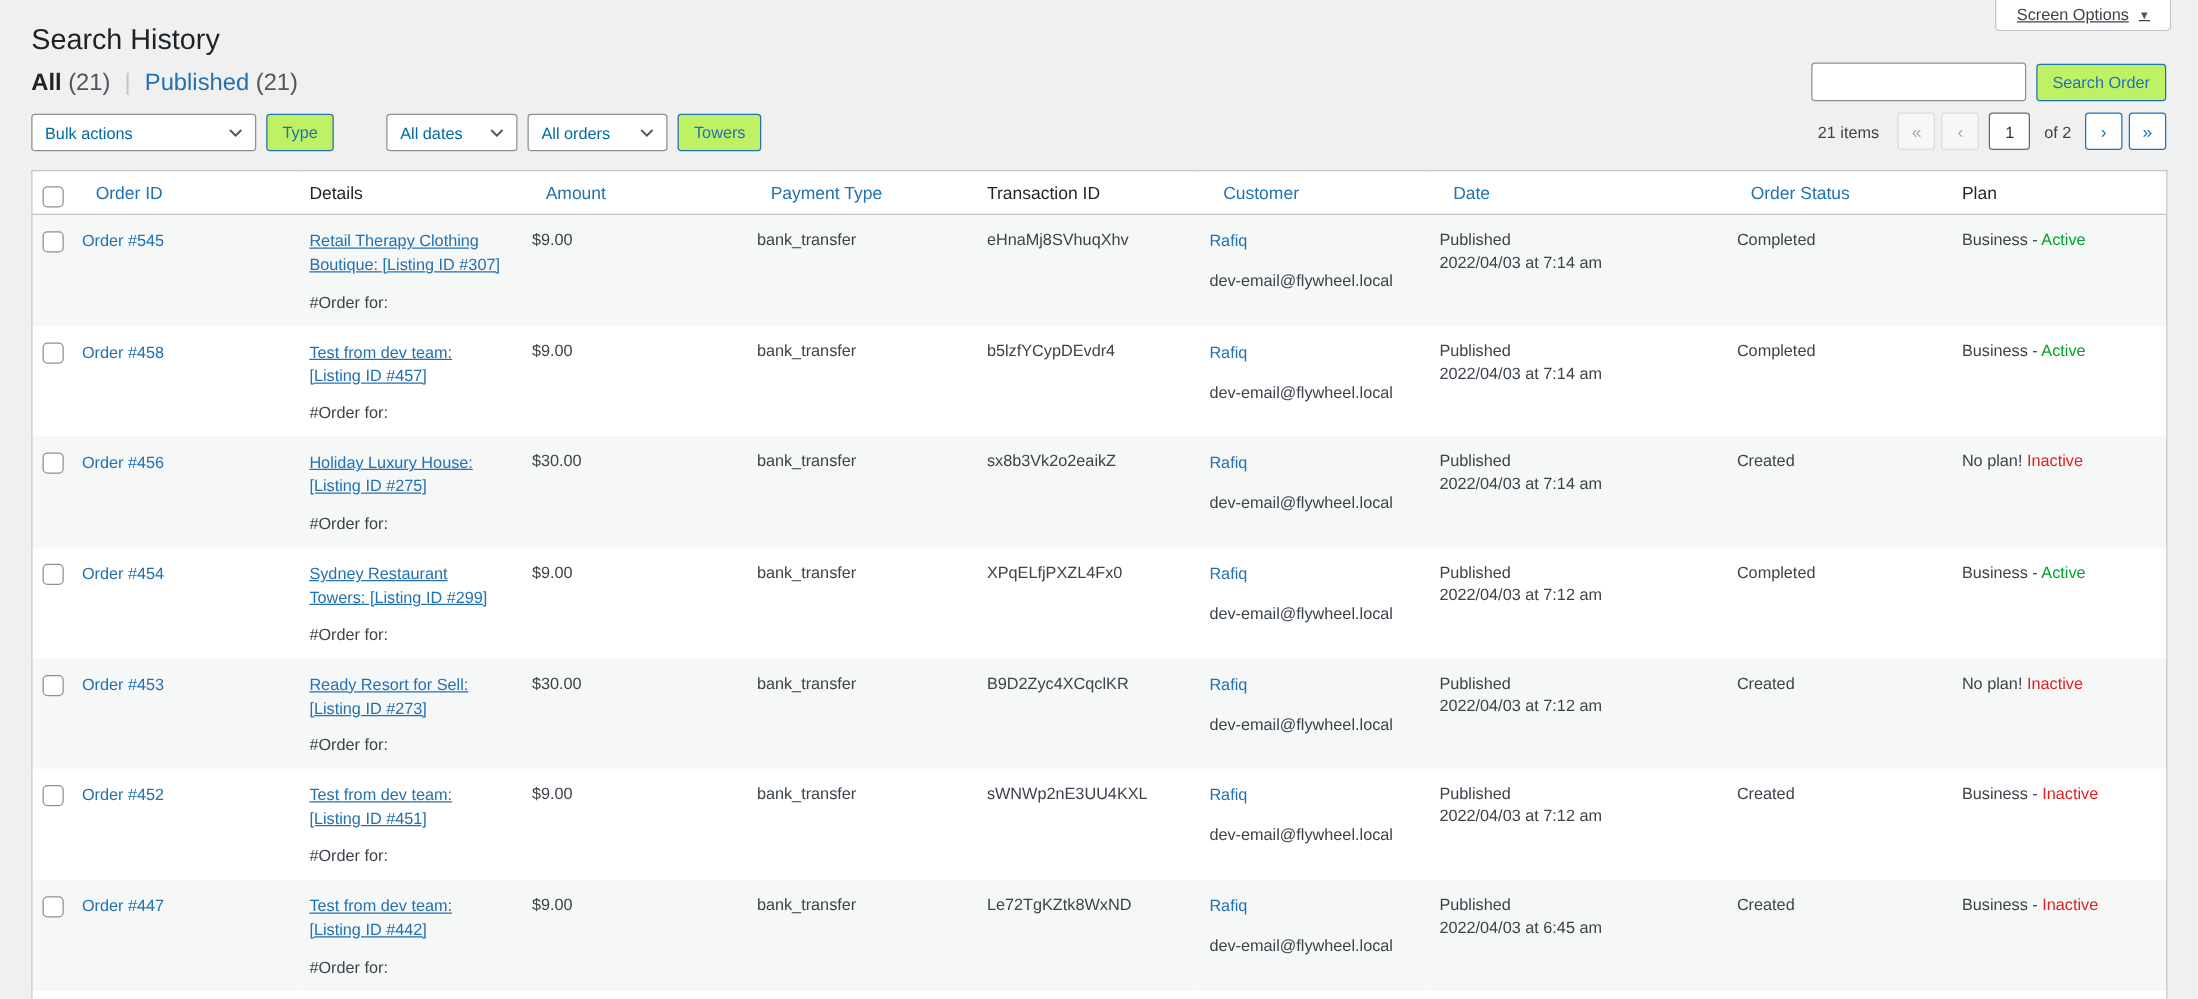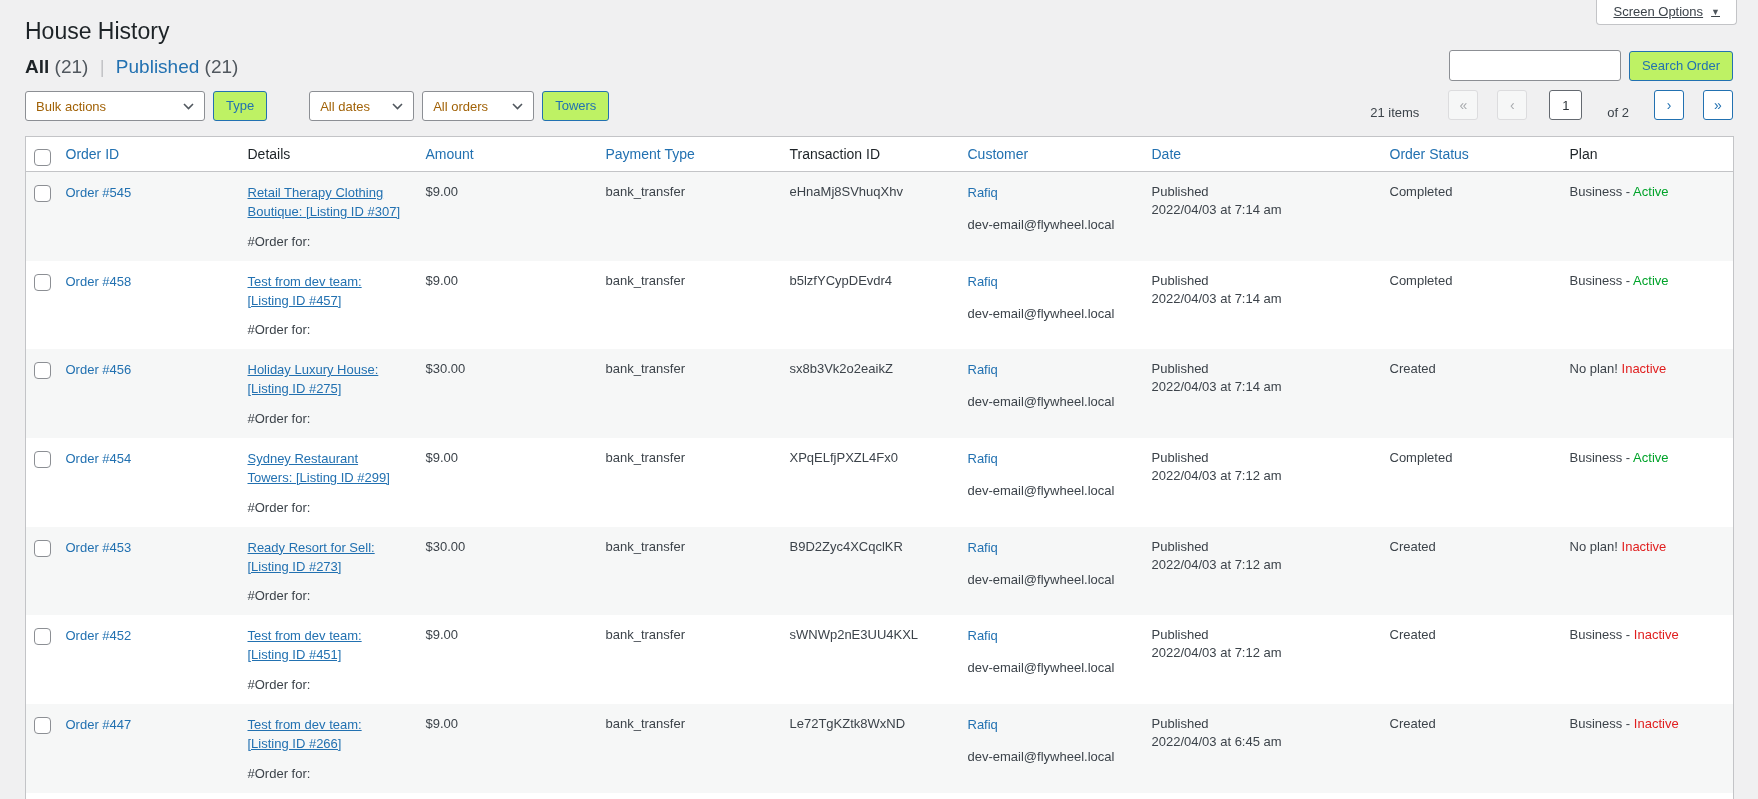--- a/index.html
+++ b/index.html
@@ -38,21 +38,21 @@
   .views .view-all-label { font-weight: 700; color: #1d2327; }
   .views .count { color: #50575e; }
   .views .sep { margin: 0 6px; color: #c3c4c7; }
   .views a { color: #2271b1; }
 
   .toolbar { display: flex; align-items: center; gap: 8px; margin-bottom: 14px; height: 32px; }
   .sel {
     height: 30px; background: #fff;
     border: 1px solid #8c8f94; border-radius: 3px;
     display: inline-flex; align-items: center; justify-content: space-between;
-    padding: 0 10px; color: #a16207; font-size: 13px; cursor: pointer;
+    padding: 0 10px; color: #0369a1; font-size: 13px; cursor: pointer;
   }
   .sel .chev { margin-left: 14px; display: inline-flex; }
   .sel-bulk { width: 180px; }
   .sel-dates { width: 105px; margin-left: 34px; }
   .sel-orders { width: 112px; }
   .btn {
     height: 30px; padding: 0 12px;
     background: #bef264; border: 1px solid #2271b1; border-radius: 3px;
     color: #2271b1; font-size: 13px; line-height: 28px;
     display: inline-flex; align-items: center; cursor: pointer;
@@ -64,21 +64,21 @@
   }
   .search-input {
     width: 172px; height: 31px;
     border: 1px solid #8c8f94; border-radius: 3px;
     background: #fff; padding: 0 8px; font-size: 13px;
     font-family: "Liberation Sans", sans-serif;
   }
 
   .pagination {
     position: absolute; top: 90px; right: 25px;
-    display: flex; align-items: flex-end; gap: 19px; color: #3c434a;
+    display: flex; align-items: center; gap: 5px; color: #3c434a;
   }
   .pagination .items-count { margin-right: 10px; }
   .page-btn {
     min-width: 30px; height: 30px; border-radius: 3px;
     display: inline-flex; align-items: center; justify-content: center;
     font-size: 14px; cursor: pointer; padding: 0 8px;
   }
   .page-btn.disabled {
     background: #f6f7f7; border: 1px solid #dcdcde; color: #a7aaad; cursor: default;
   }
@@ -98,21 +98,21 @@
     width: 1708px; table-layout: fixed;
     border-collapse: collapse;
     background: #fff; border: 1px solid #c3c4c7;
     clear: both;
   }
   thead th {
     text-align: left; font-weight: 400; font-size: 14px;
     color: #1d2327; padding: 9px 10px;
     border-bottom: 1px solid #c3c4c7; vertical-align: middle;
   }
-  thead th.sortable a { color: #2271b1; }
+  thead th.sortable a { color: #2271b1; margin-left: 11px; }
   tbody td { padding: 12px 10px; vertical-align: top; font-size: 13px; color: #3c434a; }
   tbody tr:nth-child(odd) { background: #f6f7f7; }
   tbody tr.stub { background: #fff; height: 40px; }
   td.cb, th.cb { padding: 9px 0 0 8px; }
   tbody td.cb { padding-top: 13px; }
   .checkbox {
     width: 17px; height: 17px; background: #fff;
     border: 1px solid #8c8f94; border-radius: 4px;
     display: inline-block; cursor: pointer;
   }
@@ -127,21 +127,21 @@
 </head>
 <body>
 
 <div class="wrap">
 
   <div class="screen-options">
     <span>Screen Options</span>
     <span class="caret">▼</span>
   </div>
 
-  <h1 class="page-title">House History</h1>
+  <h1 class="page-title">Search History</h1>
 
   <div class="views">
     <span class="view-all-label">All</span>
     <span class="count">(21)</span>
     <span class="sep">|</span>
     <a href="#">Published</a>
     <span class="count">(21)</span>
   </div>
 
   <div class="search-row">
@@ -352,21 +352,21 @@
         </td>
         <td>Created</td>
         <td>
           <span>Business - </span><span class="plan-inactive">Inactive</span>
         </td>
       </tr>
         <tr class="" style="">
         <td class="cb"><span class="checkbox"></span></td>
         <td><a href="#" class="order-link">Order #447</a></td>
         <td class="details-cell">
-          <a href="#" class="details-link">Test from dev team: [Listing ID #266]</a>
+          <a href="#" class="details-link">Test from dev team: [Listing ID #442]</a>
           <div class="order-note">#Order for:</div>
         </td>
         <td>$9.00</td>
         <td>bank_transfer</td>
         <td>Le72TgKZtk8WxND</td>
         <td>
           <a href="#" class="cust-link">Rafiq</a>
           <div class="cust-email">dev-email@flywheel.local</div>
         </td>
         <td>

